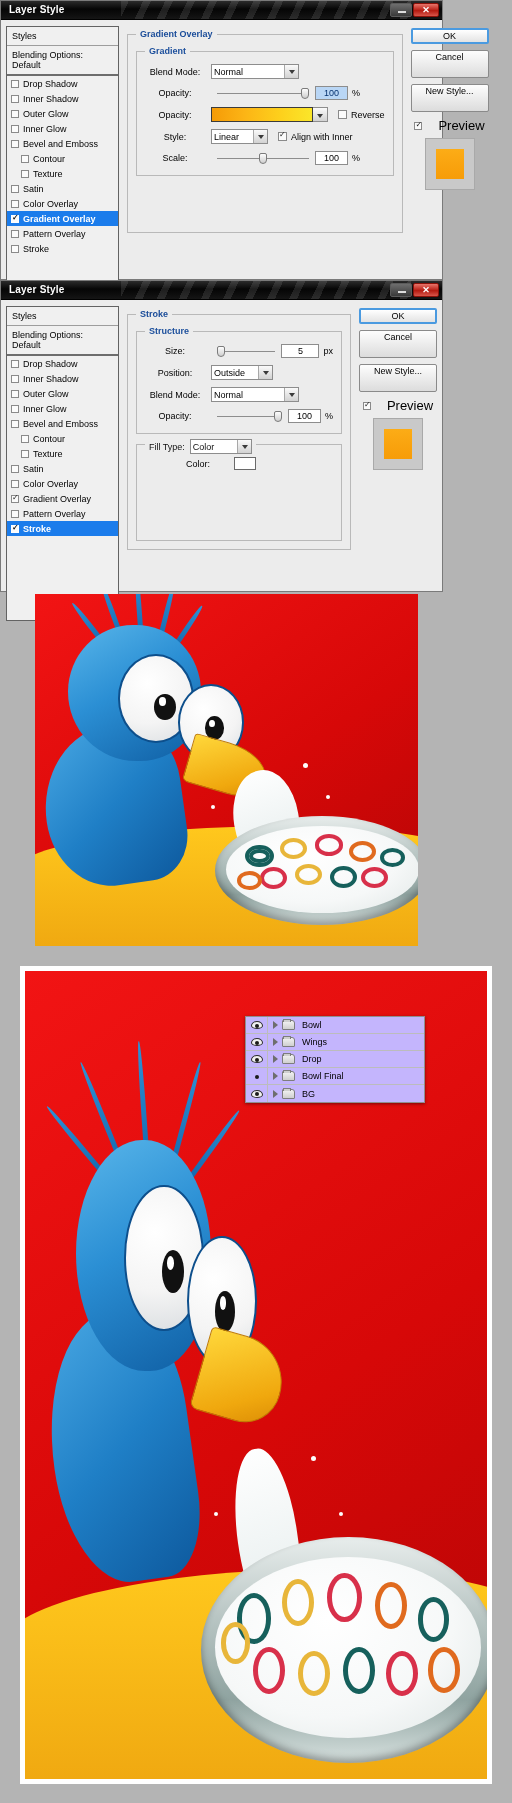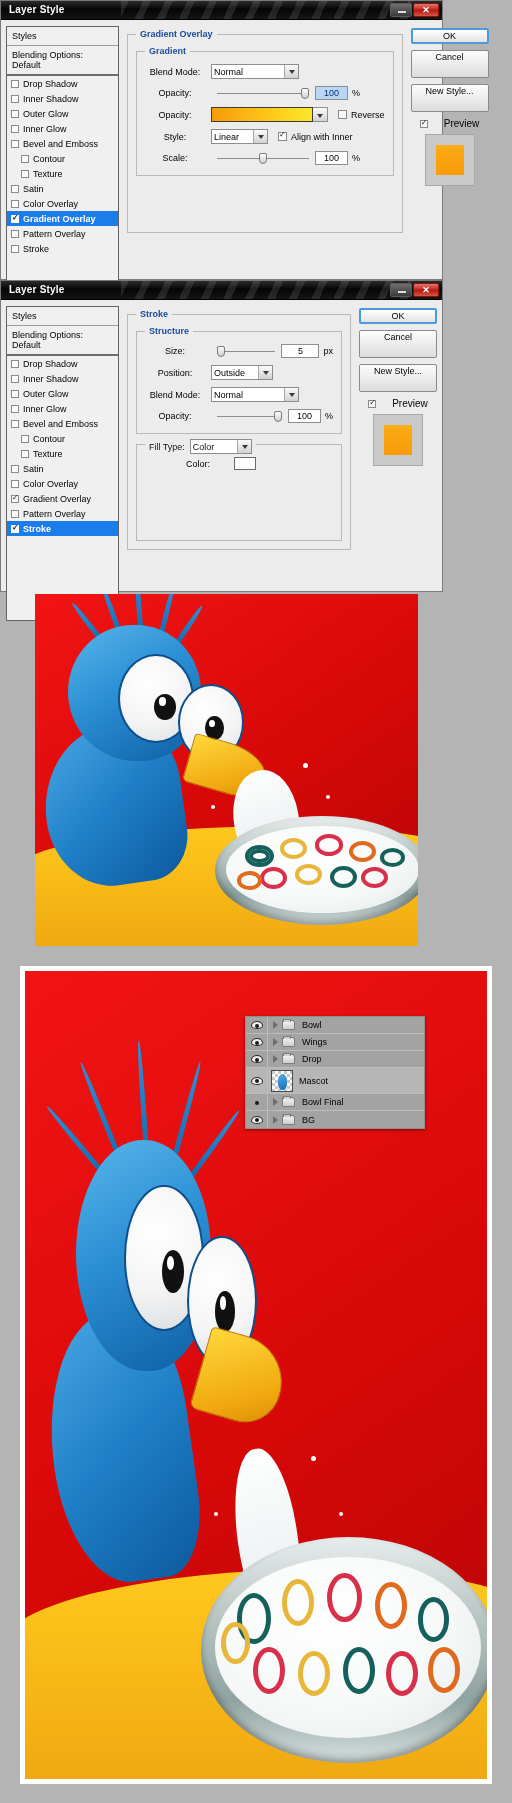--- a/index.html
+++ b/index.html
@@ -118,21 +118,21 @@
   .colorchip { width:22px; height:13px; border:1px solid #6a6a6a; background:#fff; }
 
   
   .right-col { width:78px; flex:none; padding-top:2px; }
   .btn { width:100%; height:28px; border:1px solid #8a8a8a; border-radius:2px;
          background:linear-gradient(180deg,#fdfdfd,#dcdcdc);
          font-size:9px; text-align:center; line-height:13px; margin-bottom:6px; }
   .btn.primary { border:2px solid #4a9ae0; background:linear-gradient(180deg,#fff,#e3e3e3);
          height:16px; line-height:12px; }
   .prev-row { display:flex; align-items:center; justify-content:center; gap:16px;
-         font-size:10px; margin-bottom:5px; }
+         font-size:13px; margin-bottom:5px; }
   .preview-box { width:50px; height:52px; margin:0 auto; background:#c9c9c9;
          border:1px solid #a9a9a9; display:flex; align-items:center;
          justify-content:center; }
   .preview-sq { width:28px; height:30px;
          background:linear-gradient(180deg,#fcac16,#f79c08); }
 
   .dlg-filler { height:58px; }
   .illo { position:absolute; overflow:hidden; background:#e01010; }
   .illo.framed { border:5px solid #fff; }
 
@@ -176,21 +176,21 @@
   .o { position:absolute; border-radius:50%; }
   .splash { position:absolute;
       background:linear-gradient(170deg,#ffffff,#eef3f3 60%,#cfd9d8);
       border-radius:50% 48% 44% 52%; }
   .drop { position:absolute; background:#fdfefe; border-radius:50%; }
 
   
   .layers-panel { position:absolute; background:#d6d6d6;
       border:1px solid #8f8f8f; box-shadow:0 1px 3px rgba(0,0,0,.45); }
   .layer-row { display:flex; align-items:center; height:17px;
-      border-bottom:1px solid #bcbcbc; font-size:9px; background:#a3a3a3; }
+      border-bottom:1px solid #bcbcbc; font-size:9px; background:#c4b5fd; }
   .layer-row.sel { background:#b6b6b6; }
   .eye-cell { width:22px; height:100%; display:flex; align-items:center;
       justify-content:center; border-right:1px solid #bcbcbc; flex:none; }
   .eye-ico { width:12px; height:8px; border-radius:50% 50% 50% 50%/60% 60% 40% 40%;
       background:#f0f0f0; border:1px solid #2a2a2a; position:relative; }
   .eye-ico::after { content:""; position:absolute; left:3.5px; top:1.5px;
       width:4px; height:4px; background:#1a1a1a; border-radius:50%; }
   .eye-ico.off { background:transparent; border-color:transparent; }
   .tri { width:0; height:0; border-left:5px solid #6e6e6e;
       border-top:4px solid transparent; border-bottom:4px solid transparent;
@@ -562,29 +562,20 @@
         <span class="layer-name">Wings</span>
       </div>
       <div class="layer-row">
         <span class="eye-cell">
             <span class="eye-ico"></span>
           </span>
         <span class="tri"></span>
         <span class="folder"></span>
         <span class="layer-name">Drop</span>
       </div>
-      <div class="layer-row sel" style="height:26px;">
-        <span class="eye-cell">
-            <span class="eye-ico"></span>
-          </span>
-        <span class="thumb">
-            <span class="mini"></span>
-          </span>
-        <span class="layer-name">Mascot</span>
-      </div>
       <div class="layer-row">
         <span class="eye-cell">
             <span class="eye-ico off"></span>
           </span>
         <span class="tri"></span>
         <span class="folder"></span>
         <span class="layer-name">Bowl Final</span>
       </div>
       <div class="layer-row" style="border-bottom:none;">
         <span class="eye-cell">

